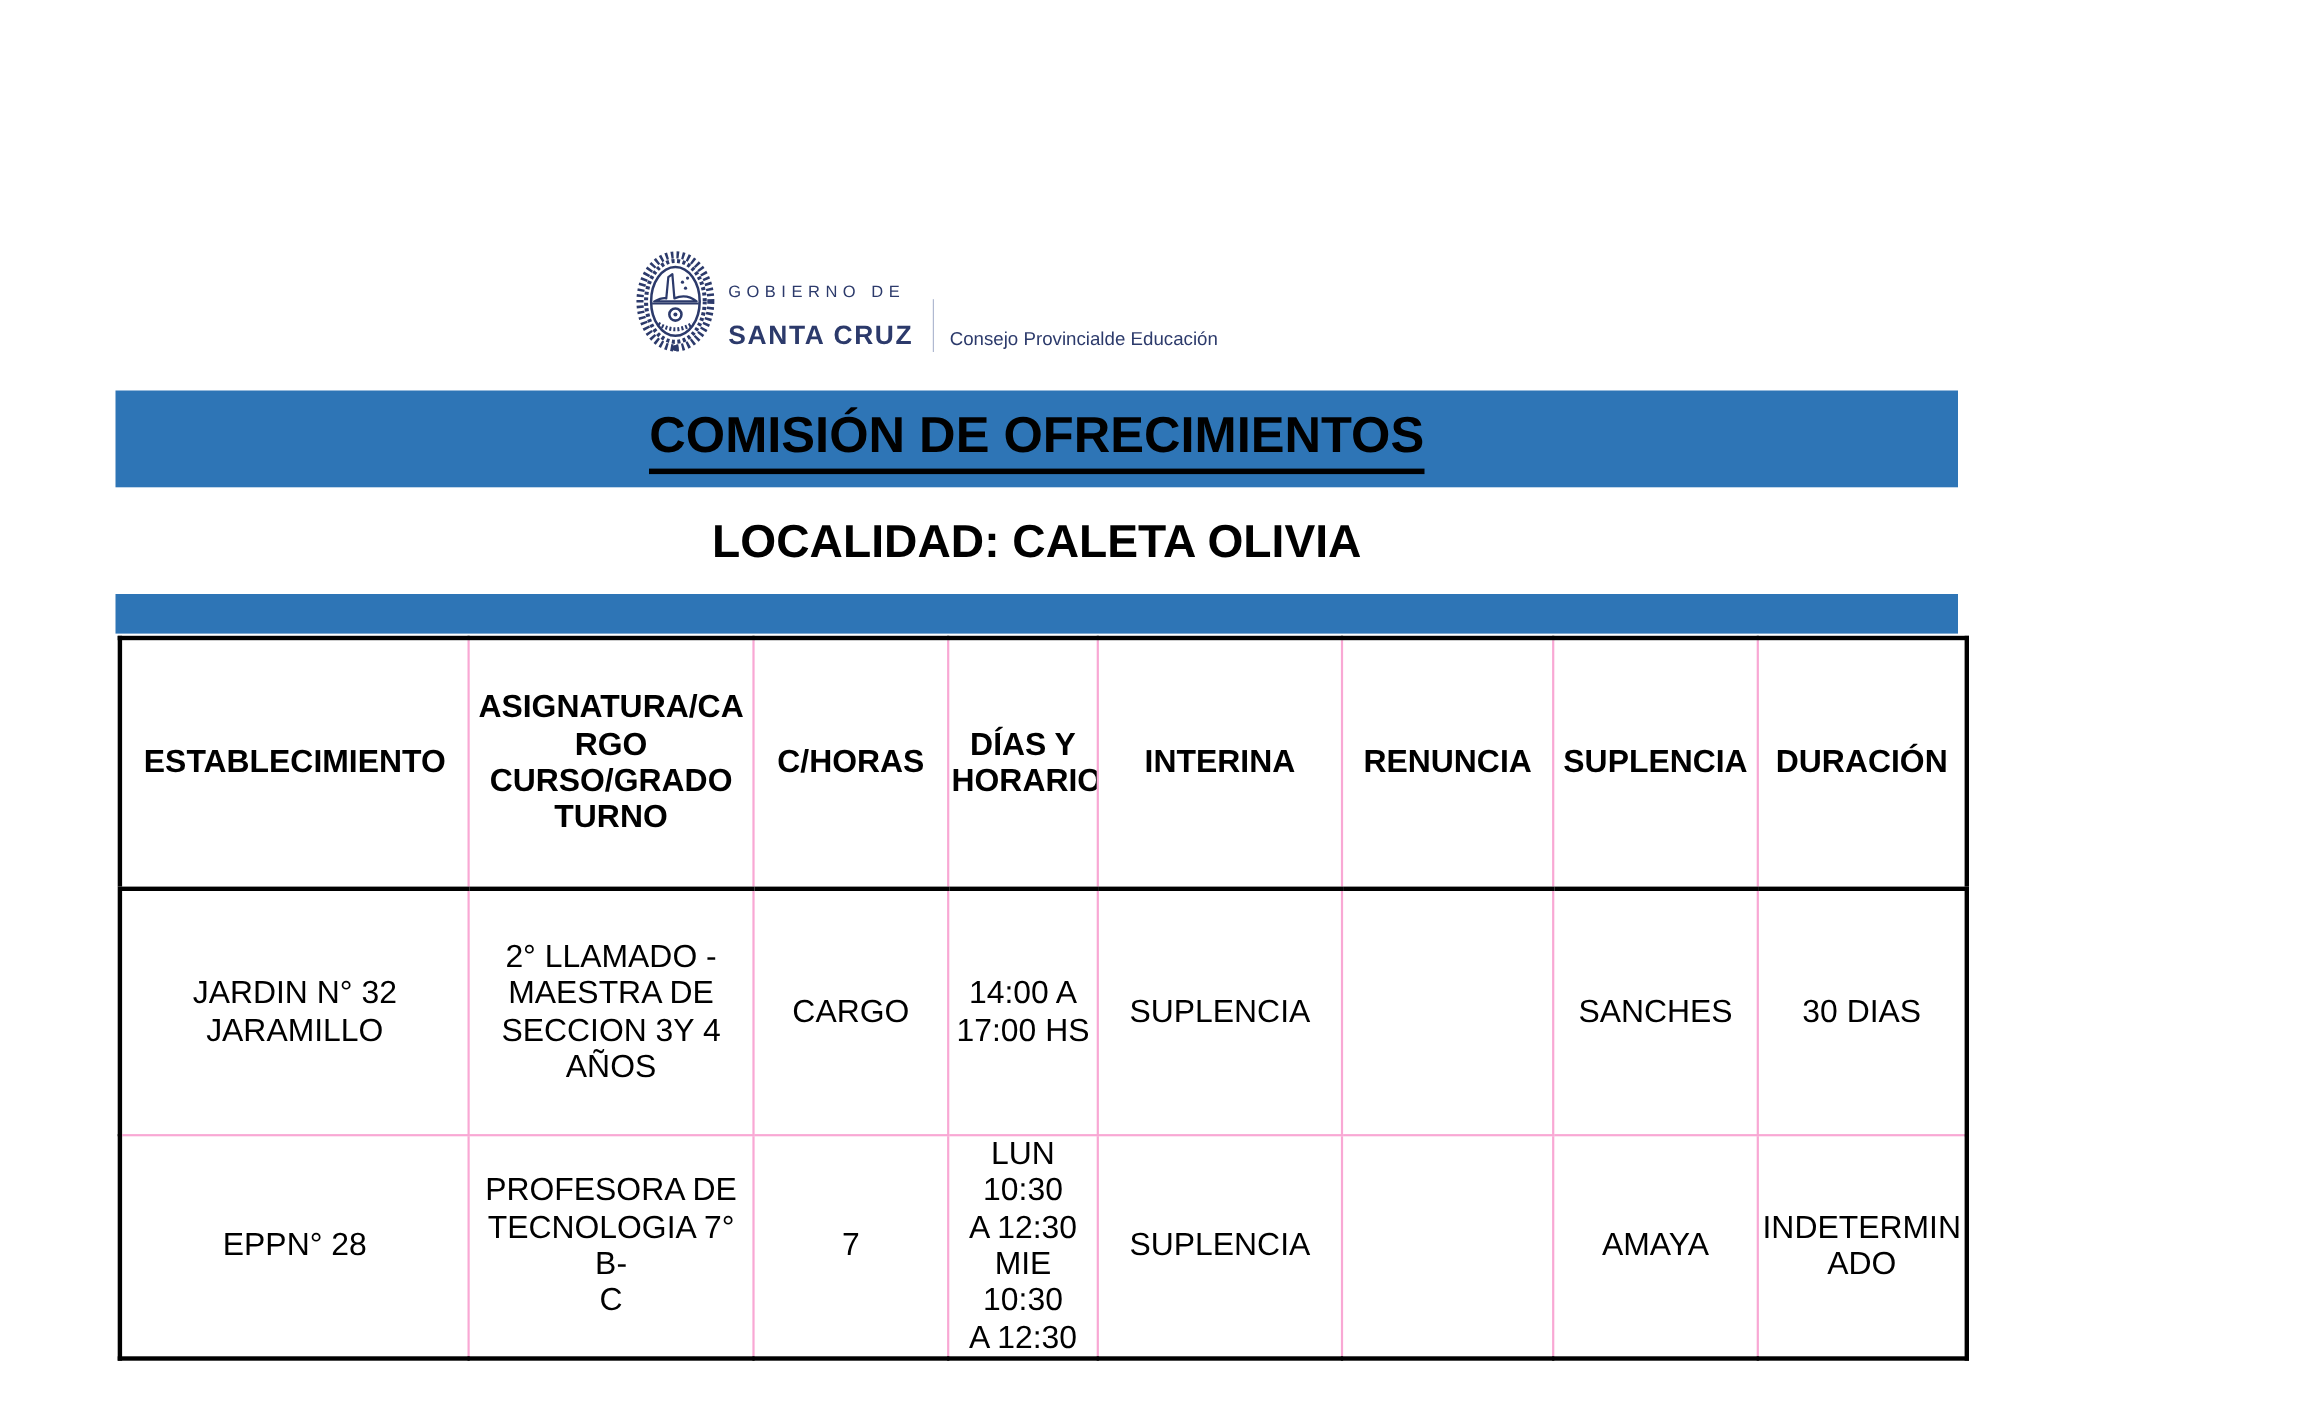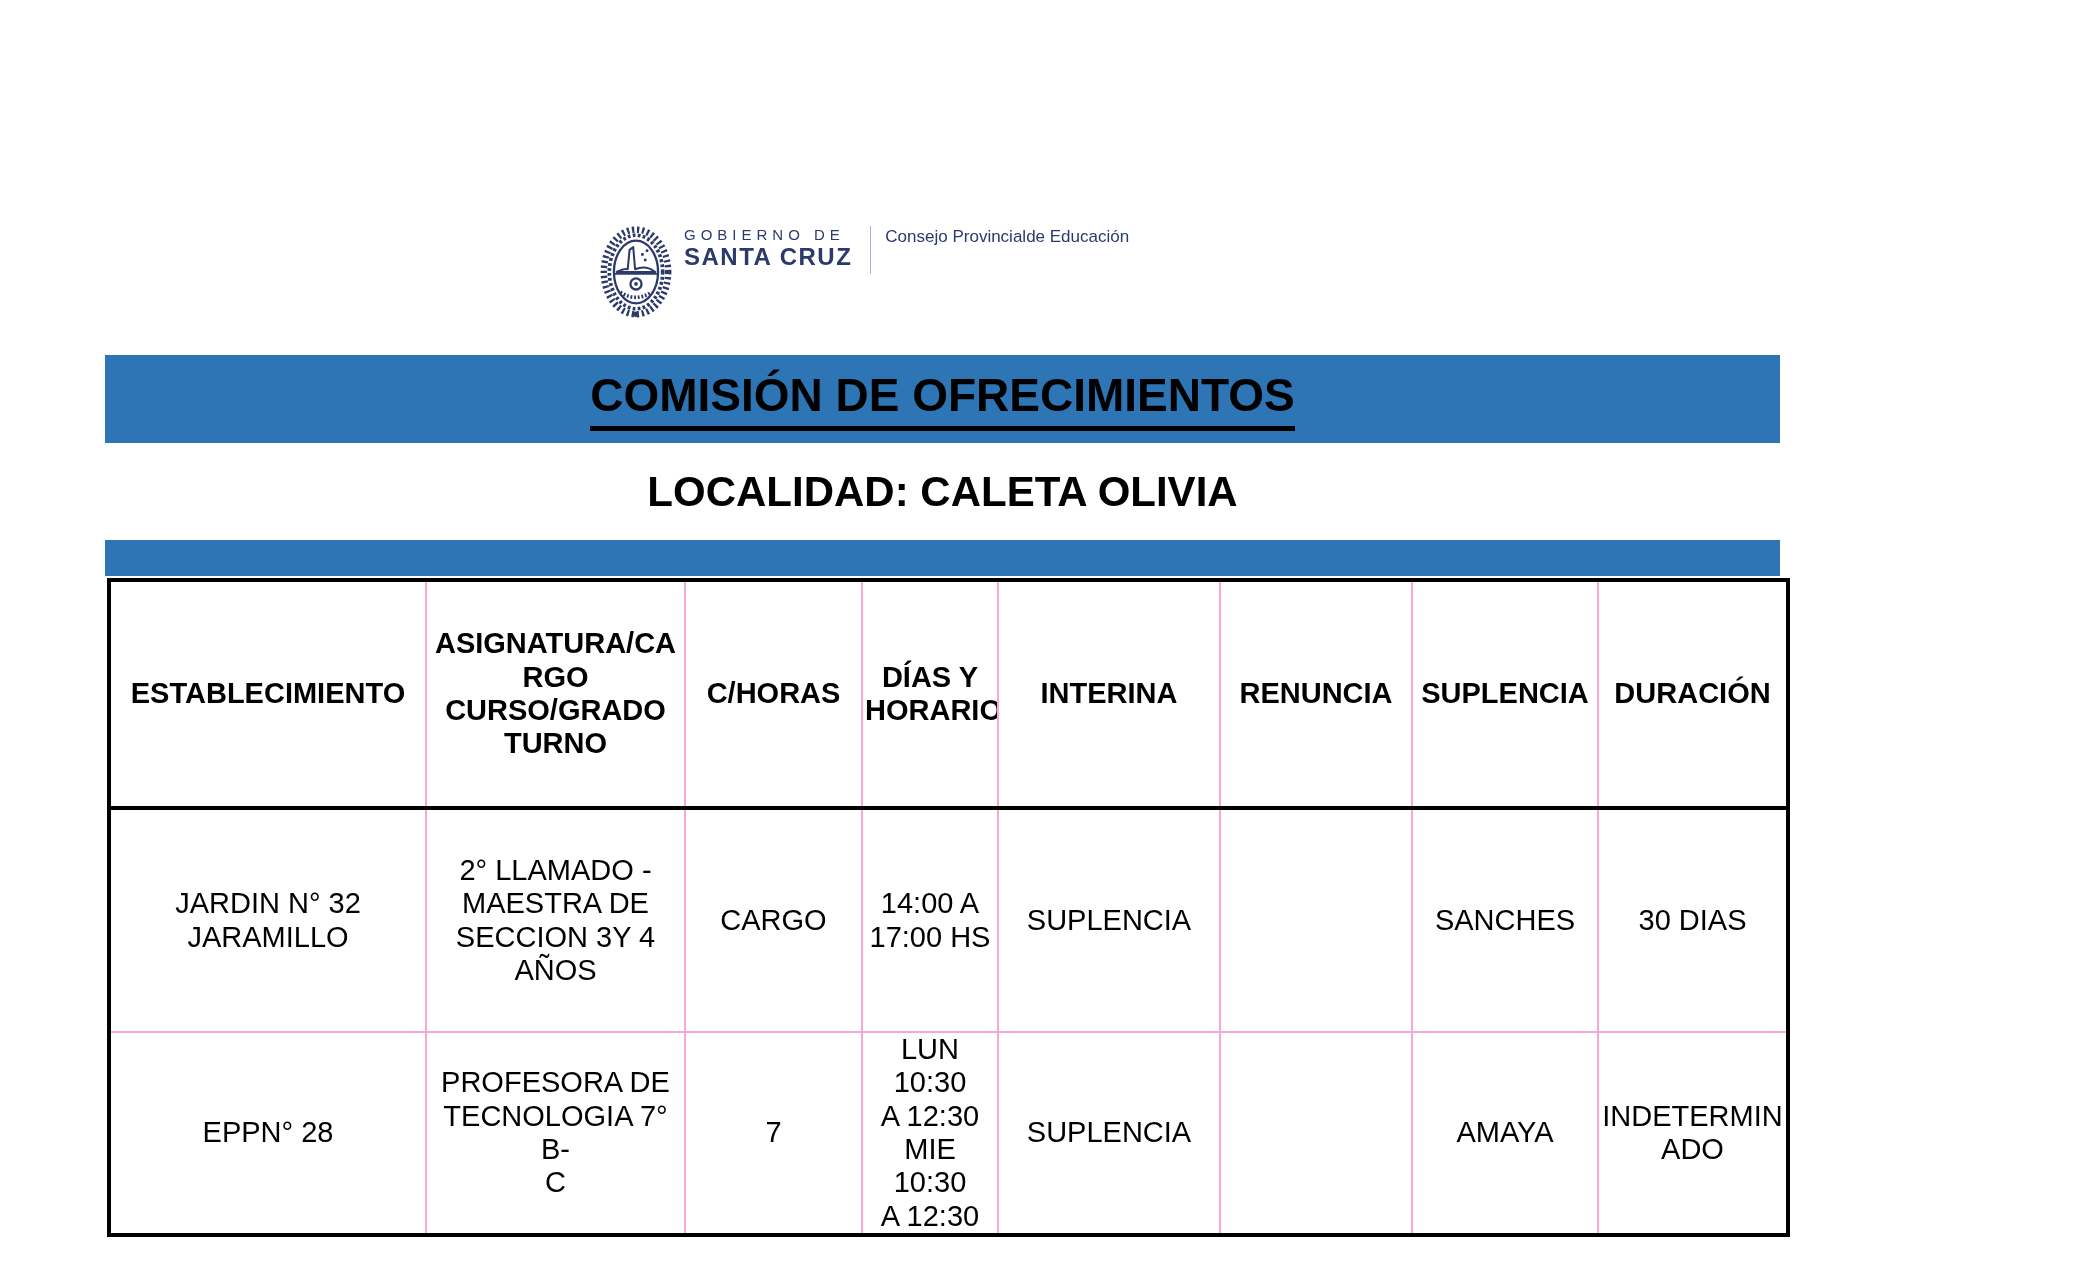--- a/index.html
+++ b/index.html
@@ -6,32 +6,32 @@
   html, body {
     width: 2100px; height: 1275px;
     background: #ffffff;
     font-family: "Liberation Sans", "DejaVu Sans", sans-serif;
     color: #000;
     overflow: hidden;
     position: relative;
   }
   
   .logo {
-    position: absolute; left: 600px; top: 226px; height: 94px;
-    display: flex; align-items: flex-start;
+    position: absolute; left: 578px; top: 226px; height: 94px;
+    display: flex; align-items: flex-end;
   }
   .logo .emblem { width: 72px; height: 92px; margin-right: 12px; }
   .logo .gov-block { display: flex; flex-direction: column; justify-content: center; }
   .logo .gov-line1 {
     font-size: 15px; letter-spacing: 5px; color: #2c3a6b; font-weight: 400;
     white-space: nowrap;
   }
   .logo .gov-line2 {
     font-size: 24px; font-weight: 800; letter-spacing: 1.5px; color: #2c3a6b;
-    white-space: nowrap; margin-top: 0;
+    white-space: nowrap; margin-top: 18px;
   }
   .logo .divider {
     width: 1px; height: 48px; background: #a8b2cc; margin: 0 14px 0 18px;
   }
   .logo .org-block { display: flex; flex-direction: row; justify-content: center; }
   .logo .org-line { font-size: 17px; color: #2c3a6b; line-height: 1.3; white-space: nowrap; }
 
   
   .banner {
     position: absolute; left: 105px; top: 355px; width: 1675px; height: 88px;

